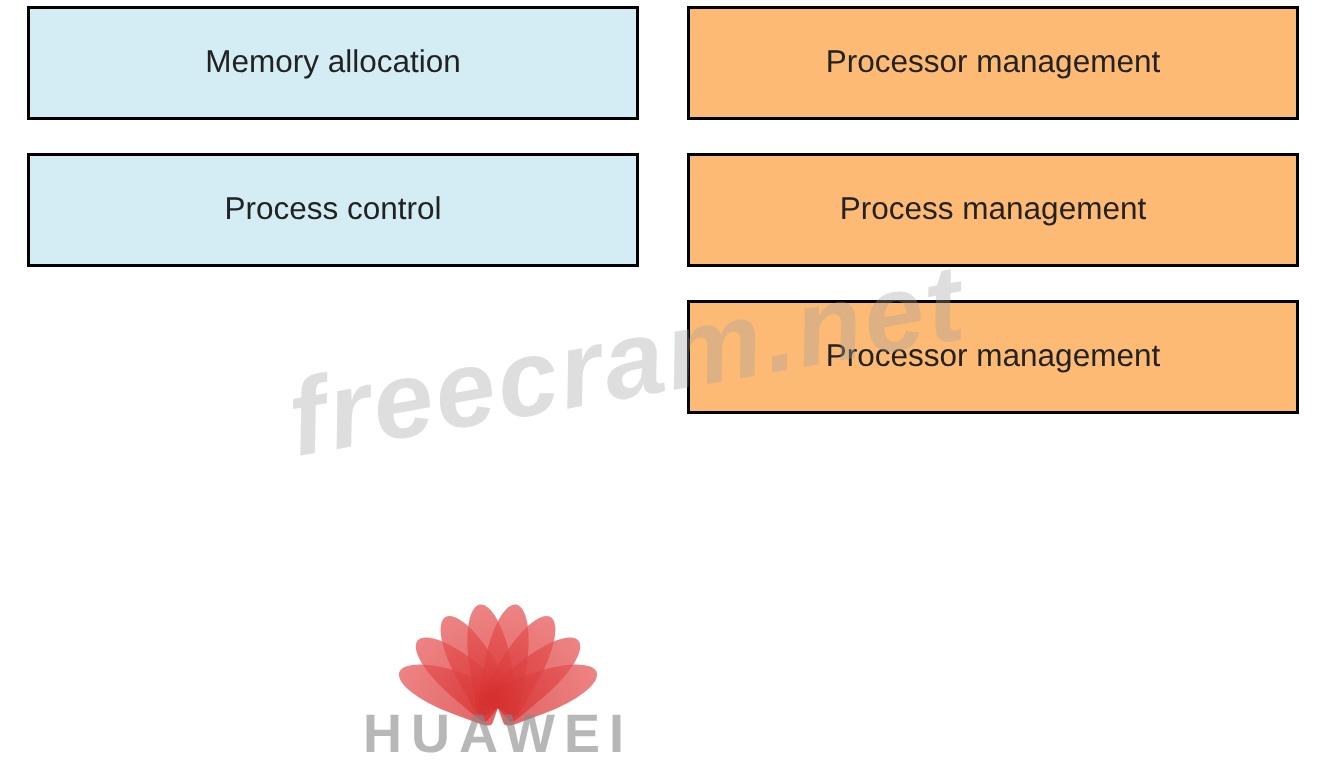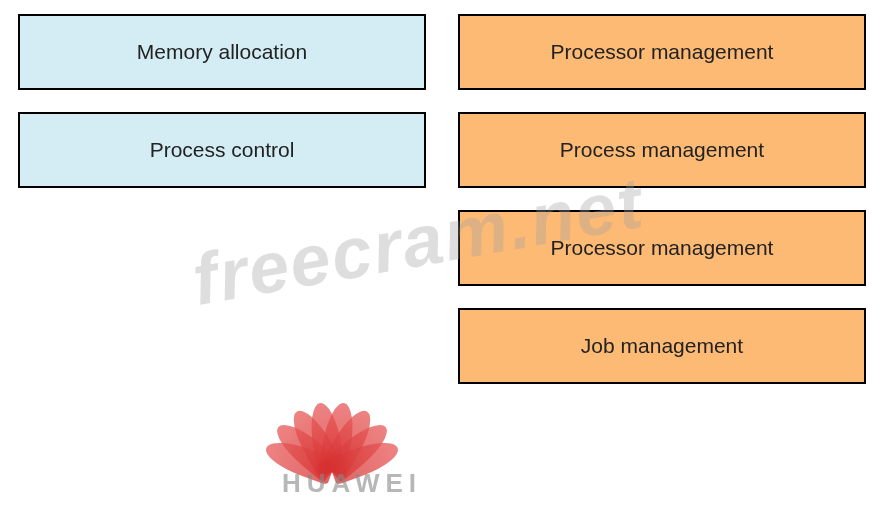--- a/index.html
+++ b/index.html
@@ -7,21 +7,21 @@
       width: 884px;
       height: 516px;
       background: #ffffff;
       font-family: Verdana, Geneva, sans-serif;
       position: relative;
       overflow: hidden;
     }
     .container {
       display: flex;
       gap: 32px;
-      padding: 14px 14px;
+      padding: 4px 14px;
       justify-content: center;
     }
     .column {
       display: flex;
       flex-direction: column;
       gap: 22px;
     }
     .box {
       width: 408px;
       height: 76px;
@@ -67,27 +67,26 @@
       width: 28px;
       height: 70px;
       background: linear-gradient(to bottom, #e85a5a 0%, #d63030 100%);
       border-radius: 50% 50% 10% 10% / 60% 60% 10% 10%;
       bottom: 0;
       left: 56px;
       transform-origin: 50% 100%;
       opacity: 0.75;
     }
     .huawei-text {
-      font-size: 26px;
+      font-size: 36px;
       font-weight: bold;
       color: #888;
       letter-spacing: 6px;
       margin-top: -4px;
       opacity: 0.6;
-      text-align: right;
     }
   </style>
 </head>
 <body>
 
 <div class="container">
   <div class="column">
     <div class="box box-left">
         <span>Memory allocation</span>
       </div>
@@ -98,23 +97,20 @@
   <div class="column">
     <div class="box box-right">
         <span>Processor management</span>
       </div>
     <div class="box box-right">
         <span>Process management</span>
       </div>
     <div class="box box-right">
         <span>Processor management</span>
       </div>
-    <div class="box box-right">
-        <span>Job management</span>
-      </div>
   </div>
 </div>
 
 <div class="watermark-text">freecram.net</div>
 
 <div class="huawei-logo">
   <div class="huawei-petals">
     <div class="petal" style="transform: rotate(-70deg);"></div>
     <div class="petal" style="transform: rotate(-50deg);"></div>
     <div class="petal" style="transform: rotate(-30deg);"></div>

